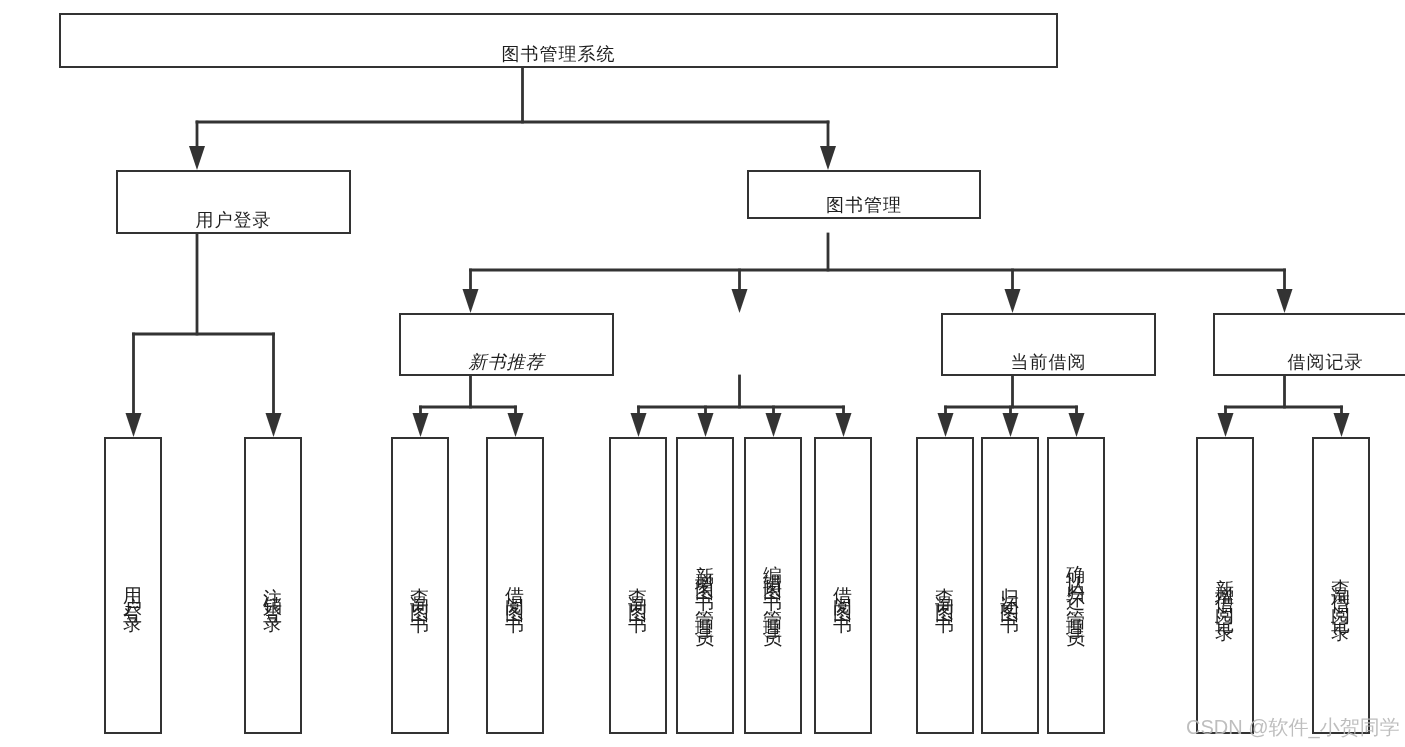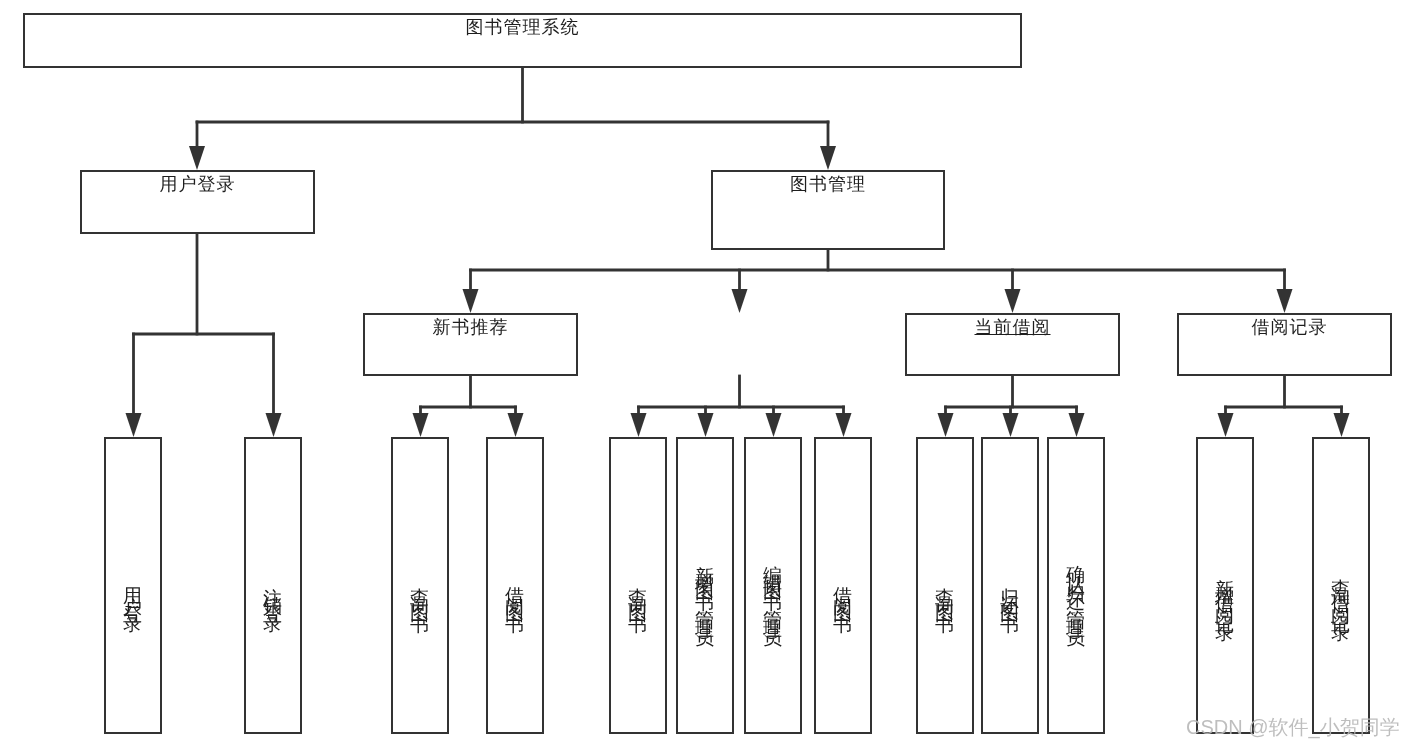--- a/index.html
+++ b/index.html
@@ -21,27 +21,28 @@
     top: 0;
     z-index: 1;
     pointer-events: none;
   }
   .hbox {
     position: absolute;
     box-sizing: border-box;
     background: #ffffff;
     border: 2.5px solid var(--line, #333333);
     display: flex;
-    align-items: flex-start;
+    align-items: flex-end;
     justify-content: center;
     z-index: 2;
     font-size: 18px;
     letter-spacing: 1px;
     color: var(--text, #1e1e1e);
     white-space: nowrap;
+    margin-left: 36px;
   }
   .vbox {
     position: absolute;
     top: 437px;
     width: 58px;
     height: 297px;
     box-sizing: border-box;
     background: #ffffff;
     border: 2.5px solid var(--line, #333333);
     display: flex;
@@ -143,28 +144,28 @@
     </g>
   </svg>
 
   <div class="hbox" style="left:23px; top:13px; width:999px; height:55px;">
     <span>图书管理系统</span>
   </div>
 
   <div class="hbox" style="left:80px; top:170px; width:235px; height:64px;">
     <span>用户登录</span>
   </div>
-  <div class="hbox" style="left:711px; top:170px; width:234px; height:80px;">
+  <div class="hbox" style="left:711px; top:170px; width:234px; height:49px;">
     <span>图书管理</span>
   </div>
 
-  <div class="hbox" style="left:363px; top:313px; width:215px; height:63px;">
+  <div class="hbox" style="left:363px; top:313px; width:215px; height:63px;font-style:italic;">
     <span>新书推荐</span>
   </div>
-  <div class="hbox" style="left:905px; top:313px; width:215px; height:63px;text-decoration:underline;">
+  <div class="hbox" style="left:905px; top:313px; width:215px; height:63px;">
     <span>当前借阅</span>
   </div>
   <div class="hbox" style="left:1177px; top:313px; width:215px; height:63px;padding-left:10px;">
     <span>借阅记录</span>
   </div>
 
   <div class="vbox" style="left:104px;">
     <span class="vtext">用户登录</span>
   </div>
   <div class="vbox" style="left:244px;">

